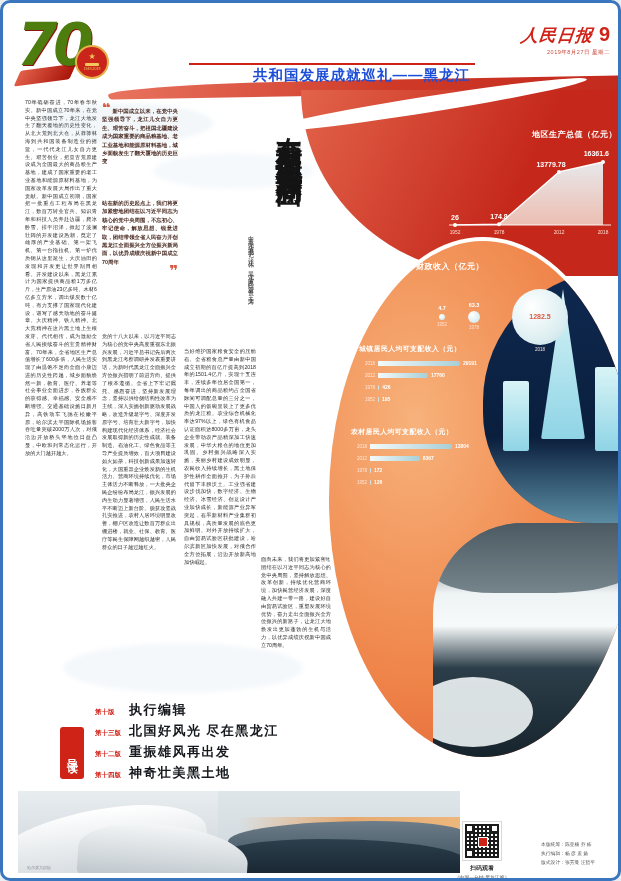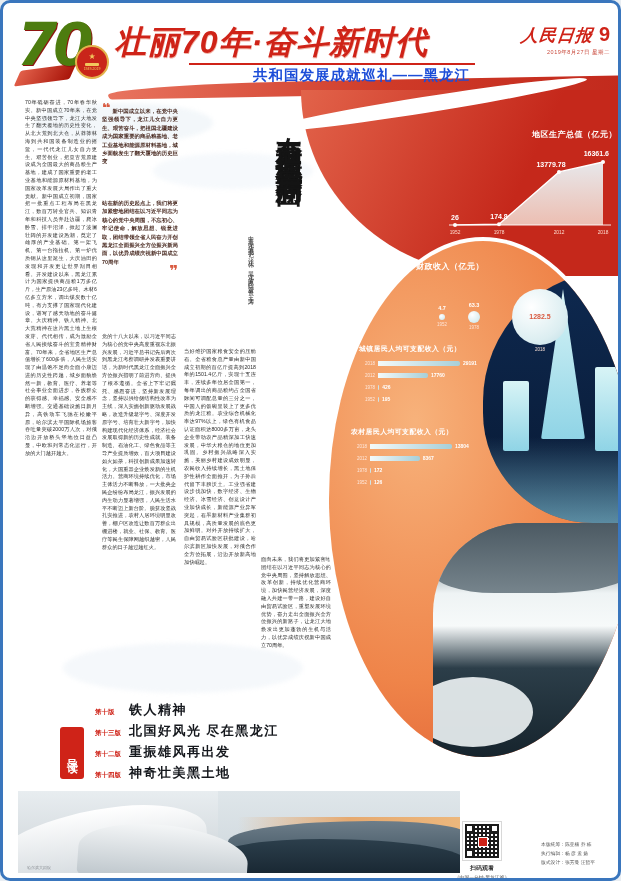--- a/index.html
+++ b/index.html
@@ -104,21 +104,20 @@
 
   <div class="abs logo70">
     <div class="logo-ribbon"></div>
     <div class="logo-num">70</div>
     <div class="emblem">
       <div class="emblem-star">★</div>
       <div class="emblem-bar"></div>
       <div class="emblem-years">1949-2019</div>
     </div>
   </div>
-  <div class="abs banner-title">壮丽70年·奋斗新时代</div>
   <div class="abs banner-rule"></div>
   <div class="abs banner-subtitle">共和国发展成就巡礼——黑龙江</div>
   <div class="abs masthead">
     <span class="masthead-name">人民日报</span><span class="masthead-page">9</span>
     <div class="masthead-date">2019年8月27日 星期二</div>
   </div>
 
   <div class="abs circle-outer"></div>
   <div class="abs circle">
     <div class="photo-ice">
@@ -242,21 +241,21 @@
   <div class="abs bodycol" style="left:99px;top:330px;width:74px;height:384px;">党的十八大以来，以习近平同志为核心的党中央高度重视东北振兴发展，习近平总书记先后两次到黑龙江考察调研并发表重要讲话，为新时代黑龙江全面振兴全方位振兴指明了前进方向、提供了根本遵循。全省上下牢记嘱托、感恩奋进，坚持新发展理念，坚持以供给侧结构性改革为主线，深入实施创新驱动发展战略，改造升级老字号、深度开发原字号、培育壮大新字号，加快构建现代化经济体系，经济社会发展取得新的历史性成就。装备制造、石油化工、绿色食品等主导产业提质增效，百大项目建设如火如荼，科技创新成果加速转化，大国重器企业焕发新的生机活力。营商环境持续优化，市场主体活力不断释放，一大批央企民企纷纷布局龙江，振兴发展的内生动力显著增强，人民生活水平不断迈上新台阶。脱贫攻坚战扎实推进，农村人居环境明显改善，棚户区改造让数百万群众出棚进楼，就业、社保、教育、医疗等民生保障网越织越密，人民群众的日子越过越红火。</div>
   <div class="abs bodycol" style="left:181px;top:345px;width:72px;height:368px;">当好维护国家粮食安全的压舱石。全省粮食总产量由新中国成立初期的百亿斤提高到2018年的1501.4亿斤，实现十五连丰，连续多年位居全国第一，每年调出的商品粮约占全国省际间可调配总量的三分之一，中国人的饭碗里装上了更多优质的龙江粮。农业综合机械化率达97%以上，绿色有机食品认证面积达8000多万亩，龙头企业带动农产品精深加工快速发展，中华大粮仓的地位更加巩固。乡村振兴战略深入实施，美丽乡村建设成效明显，农民收入持续增长，黑土地保护性耕作全面推开，为子孙后代留下丰腴沃土。工业强省建设步伐加快，数字经济、生物经济、冰雪经济、创意设计产业加快成长，新能源产业异军突起，石墨新材料产业集群初具规模，高质量发展的底色更加鲜明。对外开放持续扩大，自由贸易试验区获批建设，哈尔滨新区加快发展，对俄合作全方位拓展，沿边开放新高地加快崛起。</div>
   <div class="abs bodycol" style="left:258px;top:553px;width:70px;height:162px;">面向未来，我们将更加紧密地团结在以习近平同志为核心的党中央周围，坚持解放思想、改革创新，持续优化营商环境，加快民营经济发展，深度融入共建一带一路，建设好自由贸易试验区，重塑发展环境优势，奋力走出全面振兴全方位振兴的新路子，让龙江大地焕发出更加蓬勃的生机与活力，以优异成绩庆祝新中国成立70周年。</div>
 
   <div class="abs guide-tab">
     <span>导读</span>
   </div>
   <div class="abs guide-items" id="guide-items">
       <div class="guide-row">
         <span class="guide-page">第十版</span>
-        <span class="guide-title">铁人精神</span>
+        <span class="guide-title">执行编辑</span>
       </div>
       <div class="guide-row">
         <span class="guide-page">第十三版</span>
         <span class="guide-title">北国好风光 尽在黑龙江</span>
       </div>
       <div class="guide-row">
         <span class="guide-page">第十二版</span>
         <span class="guide-title">重振雄风再出发</span>
       </div>
       <div class="guide-row">

